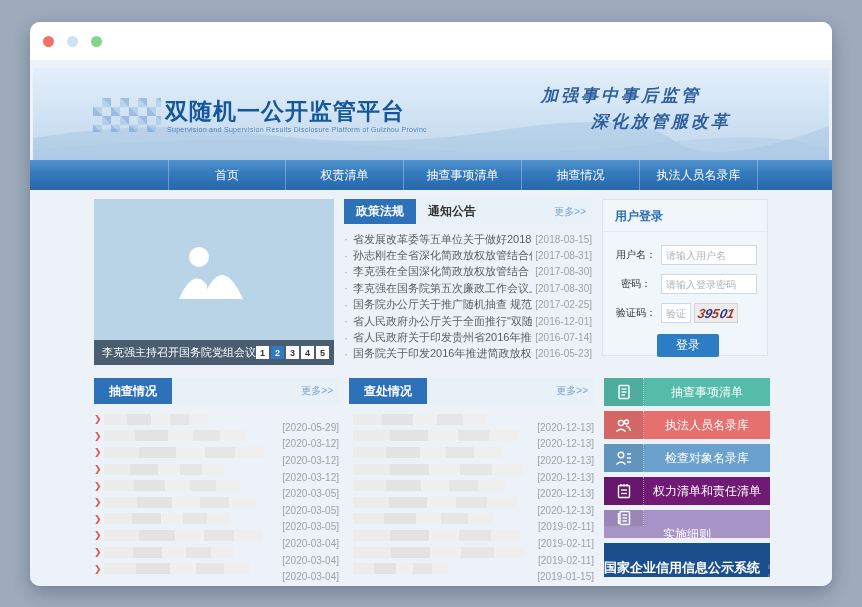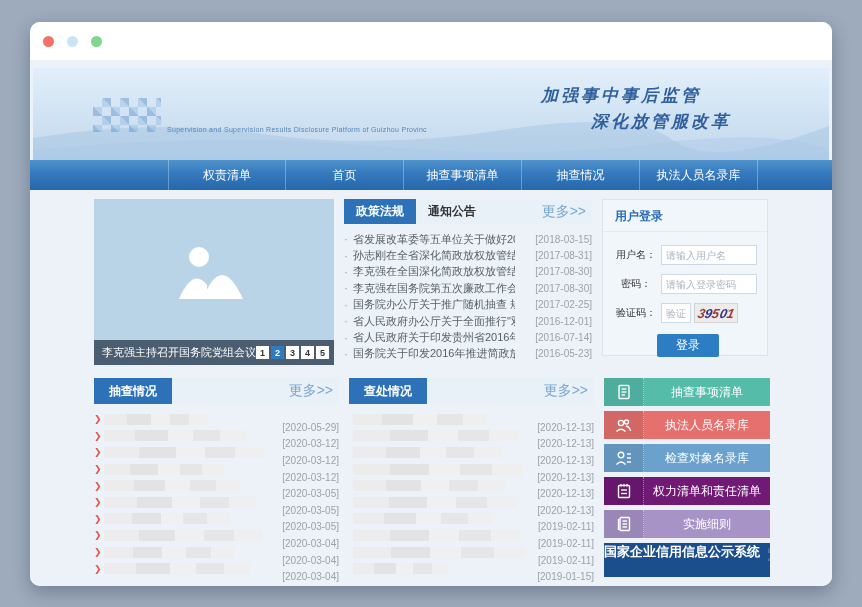--- a/index.html
+++ b/index.html
@@ -52,26 +52,26 @@
   .pager { display:flex; gap:2px; }
   .pager span { width:13px; height:13px; background:#fff; color:#333; font-size:9px; font-weight:bold;
          display:flex; align-items:center; justify-content:center; cursor:pointer; }
   .pager span.on { background:#2e7bc4; color:#fff; }
 
   
   .news { flex:1; margin:0 10px 0 10px; min-width:0; }
   .tabbar { height:25px; background:#e8f1f8; display:flex; align-items:stretch; }
   .tabbar .tab { padding:0 12px; font-size:12px; font-weight:bold; color:#333; display:flex; align-items:center; cursor:pointer; }
   .tabbar .tab.on { background:#2d72b8; color:#fff; }
-  .more { margin-left:auto; font-size:14px; color:#7aa6cc; display:flex; align-items:center; padding-right:6px; cursor:pointer; text-decoration:none; }
+  .more { margin-left:auto; font-size:10px; color:#7aa6cc; display:flex; align-items:center; padding-right:6px; cursor:pointer; text-decoration:none; }
   .nlist { margin-top:7px; }
   .nrow { display:flex; align-items:center; height:16.4px; cursor:pointer; }
   .nrow .bullet { color:#9aa7b4; font-size:12px; width:9px; flex:none; }
   .nrow .ttl { font-size:11px; color:#555e66; flex:1; white-space:nowrap; overflow:hidden; }
-  .nrow .dt { font-size:10px; color:#9aa2ab; flex:none; padding-left:20px; }
+  .nrow .dt { font-size:10px; color:#9aa2ab; flex:none; padding-left:3px; }
 
   
   .login { width:166px; height:157px; flex:none; background:#f1f6fb; border:1px solid #d9e4ef; }
   .login h3 { font-size:12px; color:#2a6db5; padding:8px 12px 6px; border-bottom:1px solid #e2ebf4; }
   .lrow { display:flex; align-items:center; margin:9px 8px 0; }
   .lrow:first-of-type { margin-top:13px; }
   .lrow label { width:50px; text-align:center; font-size:10px; color:#333; flex:none; }
   .lrow input { height:20px; border:1px solid #ccd9e6; background:#fff; font-size:10px; padding:0 4px;
                 color:#333; width:96px; outline:none; }
   .lrow input::placeholder { color:#aab4be; }
@@ -104,21 +104,21 @@
           background-color:#eaeaea; }
   .srow .sp { flex:1; }
   .srow .dt { font-size:10px; color:#9aa2ab; flex:none;margin-top:16px; }
 
   
   .quick { width:166px; flex:none; display:flex; flex-direction:column; gap:5px; }
   .qbtn { height:28px; display:flex; align-items:stretch; cursor:pointer; color:#fff; }
   .qbtn .qicon { width:40px; background:rgba(0,0,0,.08); display:flex; align-items:center; justify-content:center; flex:none;
                  border-right:1px dotted rgba(255,255,255,.45); }
   .qbtn .qlabel { flex:1; display:flex; align-items:center; justify-content:center; font-size:12px; }
-  .qbtn.dark { height:34px; align-items:flex-start; justify-content:center; gap:8px;
+  .qbtn.dark { height:34px; align-items:flex-end; justify-content:center; gap:8px;
                font-family:"DejaVu Serif","Liberation Serif",serif; font-weight:bold; }
   .qbtn.dark .qlabel2 { font-size:13px; letter-spacing:0; flex:none; }
   .pix { width:26px; height:18px; opacity:.8;
       background-image:
         linear-gradient(45deg, rgba(255,255,255,.28) 25%, transparent 25%, transparent 75%, rgba(255,255,255,.28) 75%),
         linear-gradient(45deg, rgba(255,255,255,.18) 25%, transparent 25%, transparent 75%, rgba(255,255,255,.18) 75%);
       background-size:10px 10px; background-position:0 0,5px 5px; }
   svg { display:block; }
 </style>
 </head>
@@ -132,28 +132,29 @@
   </div>
 
   <div class="page">
 
     <div class="banner">
       <svg class="mtns" viewBox="0 0 796 60" preserveAspectRatio="none">
         <path d="M0,38 Q120,18 230,34 T470,30 T640,40 T796,26 L796,60 L0,60 Z" fill="rgba(150,185,220,.35)"></path>
         <path d="M0,50 Q180,32 340,46 T620,44 T796,50 L796,60 L0,60 Z" fill="rgba(170,200,230,.45)"></path>
       </svg>
       <div class="logo-blur"></div>
+      <div class="banner-title">双随机一公开监管平台</div>
       <div class="banner-sub">Supervision and Supervision Results Disclosure Platform of Guizhou Provinc</div>
       <div class="slogan l1">加强事中事后监管</div>
       <div class="slogan l2">深化放管服改革</div>
     </div>
 
     <div class="nav">
+      <a>首页</a>
       <a>权责清单</a>
-      <a>首页</a>
       <a>抽查事项清单</a>
       <a>抽查情况</a>
       <a>执法人员名录库</a>
     </div>
 
     <div class="content">
 
       <div class="row-top">
 
         <div class="carousel">
@@ -422,21 +423,21 @@
                 <rect x="2.5" y="2.5" width="11" height="12" rx="1"></rect>
                   <line x1="5" y1="1" x2="5" y2="3.5"></line>
                   <line x1="8" y1="1" x2="8" y2="3.5"></line>
                   <line x1="11" y1="1" x2="11" y2="3.5"></line>
                   <line x1="5" y1="7" x2="11" y2="7"></line>
                   <line x1="5" y1="10.5" x2="11" y2="10.5"></line>
               </svg>
             </span>
             <span class="qlabel">权力清单和责任清单</span>
           </div>
-          <div class="qbtn" style="background-color: rgb(168, 147, 199);">
+          <div class="qbtn" style="background-color: rgb(168, 147, 199); flex-direction: column;">
             <span class="qicon">
               <svg width="16" height="16" viewBox="0 0 16 16" fill="none" stroke="#fff" stroke-width="1.4">
                 <rect x="4" y="1.5" width="9.5" height="13" rx="1"></rect>
                   <line x1="2.5" y1="3" x2="2.5" y2="14"></line>
                   <line x1="6.5" y1="5" x2="11" y2="5"></line>
                   <line x1="6.5" y1="8" x2="11" y2="8"></line>
                   <line x1="6.5" y1="11" x2="11" y2="11"></line>
               </svg>
             </span>
             <span class="qlabel">实施细则</span>

